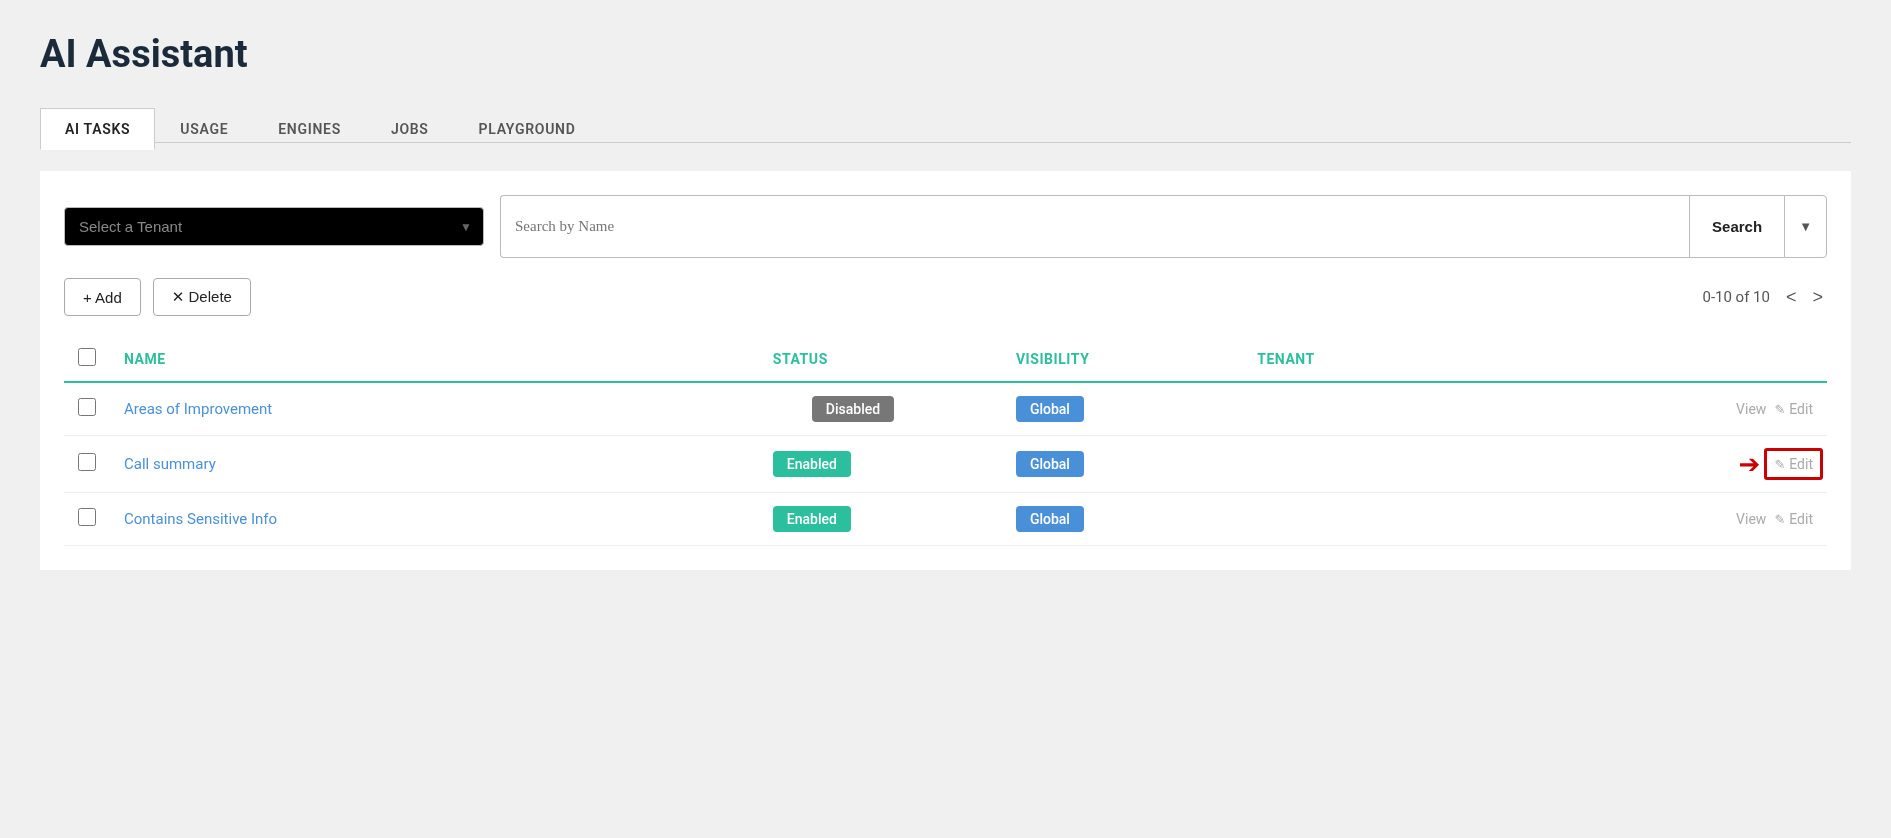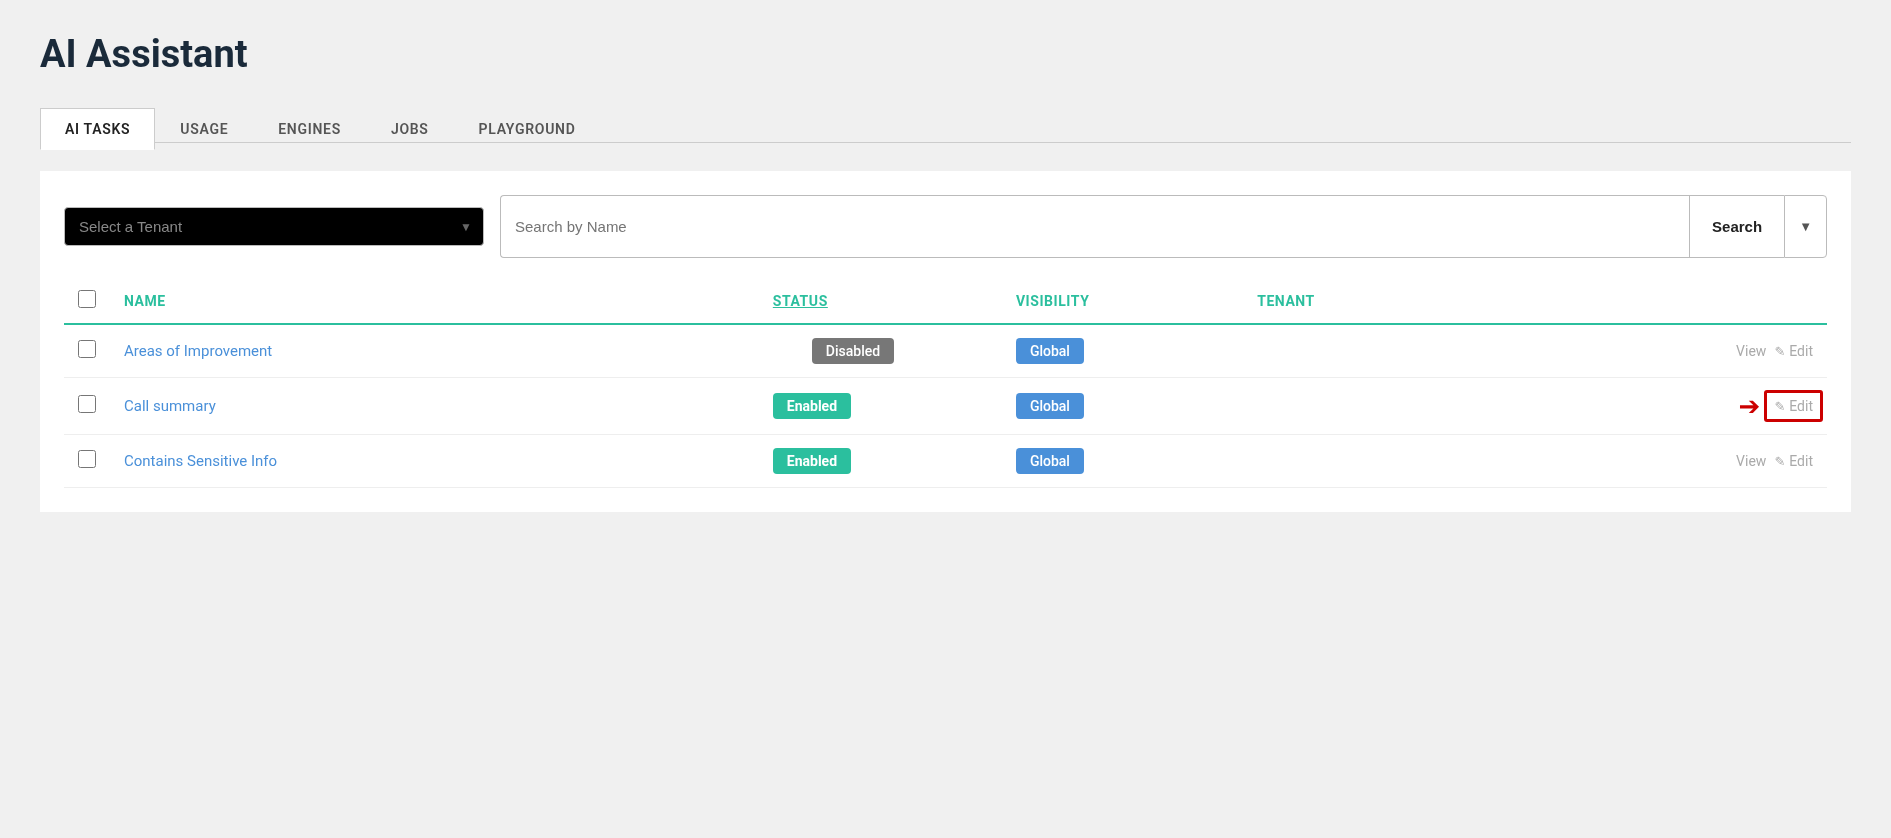--- a/index.html
+++ b/index.html
@@ -84,20 +84,21 @@
     }
     .search-input {
       flex: 1;
       padding: 10px 14px;
       border: 1px solid #bbb;
       border-right: none;
       border-radius: 4px 0 0 4px;
       font-size: 15px;
       color: #888;
       outline: none;
+      font-family: Liberation Serif, serif;
     }
     .search-button {
       padding: 22px 22px;
       background: #fff;
       border: 1px solid #bbb;
       border-right: none;
       font-size: 15px;
       font-weight: 700;
       color: #222;
       cursor: pointer;
@@ -174,21 +175,21 @@
       font-size: 14px;
       font-weight: 700;
       color: #2bbf9e;
       text-transform: uppercase;
       letter-spacing: 0.04em;
     }
     .table thead th.col-check {
       width: 40px;
     }
     .table thead th.col-name { width: 38%; }
-    .table thead th.col-status { width: 14%; text-decoration: underline; }
+    .table thead th.col-status { width: 14%; }
     .table thead th.col-visibility { width: 14%; }
     .table thead th.col-tenant { width: 14%; }
     .table thead th.col-actions { width: 20%; text-align: right; }
     .table tbody tr {
       border-bottom: 1px solid #eee;
     }
     .table tbody td {
       padding: 13px 14px;
       font-size: 15px;
       vertical-align: middle;
@@ -213,21 +214,21 @@
     }
     .badge {
       display: inline-block;
       padding: 5px 14px;
       border-radius: 4px;
       font-size: 14px;
       font-weight: 500;
       color: #fff;
     }
     .badge-disabled { background: #777; margin-left: 39px; }
-    .badge-enabled { background: #2bbf9e; font-weight: bold; }
+    .badge-enabled { background: #2bbf9e; }
     .badge-global { background: #4a90d9; }
     .actions-cell {
       text-align: left;
       display: flex;
       justify-content: flex-end;
       align-items: center;
       gap: 8px;
     }
     .action-view {
       color: #aaa;
@@ -322,20 +323,41 @@
           <input type="text" class="search-input" placeholder="Search by Name" style="">
           <button class="search-button">
             <span>Search</span>
           </button>
           <button class="search-dropdown-btn">
             <span>▼</span>
           </button>
         </div>
       </div>
 
+      <div class="actions-row">
+        <div class="actions-left">
+          <button class="btn-add">
+            <span>+ Add</span>
+          </button>
+          <button class="btn-delete">
+            <span>✕  Delete</span>
+          </button>
+        </div>
+        <div class="pagination-info">
+          <span>0-10 of 10</span>
+          <div class="pagination-nav">
+            <button class="nav-btn">
+              <span>&lt;</span>
+            </button>
+            <button class="nav-btn">
+              <span>&gt;</span>
+            </button>
+          </div>
+        </div>
+      </div>
 
       <table class="table">
         <thead>
           <tr>
             <th class="col-check">
               <input type="checkbox" class="header-checkbox" style="">
             </th>
             <th class="col-name">
               <span>NAME</span>
             </th>

